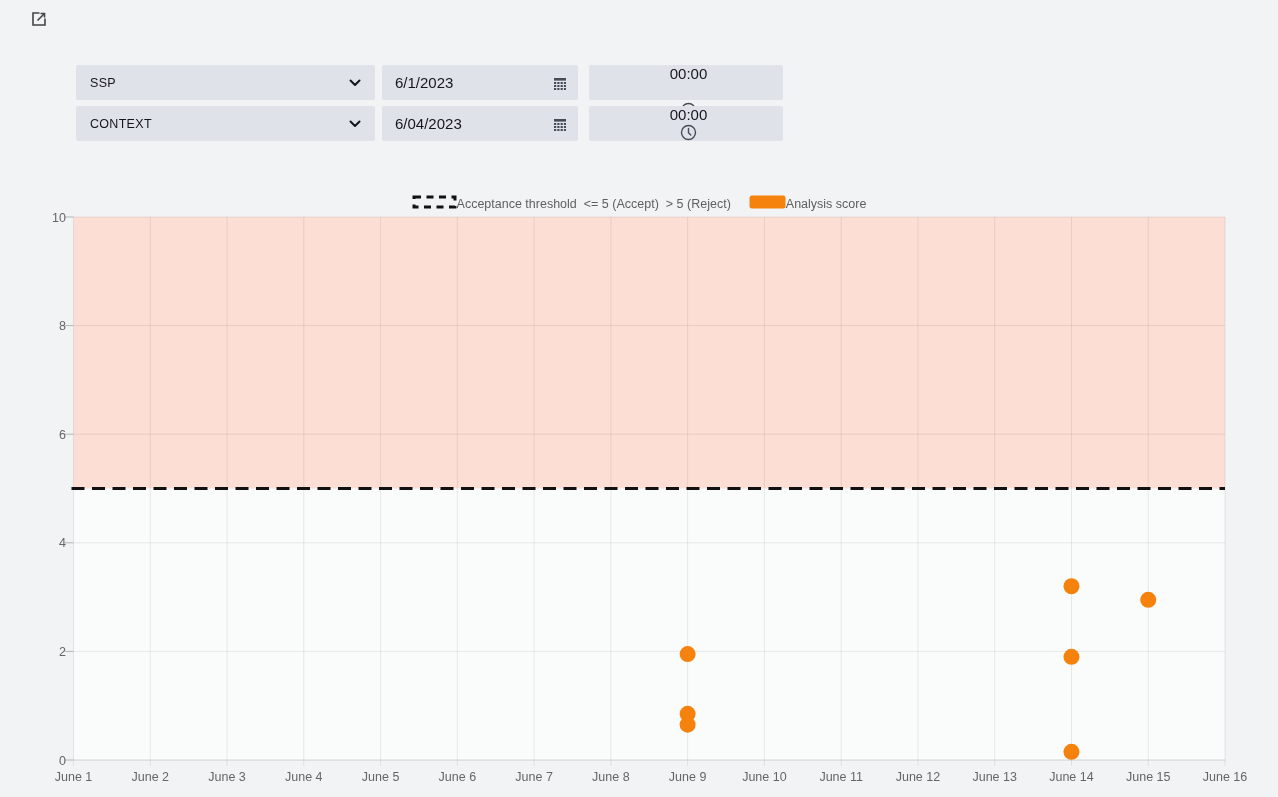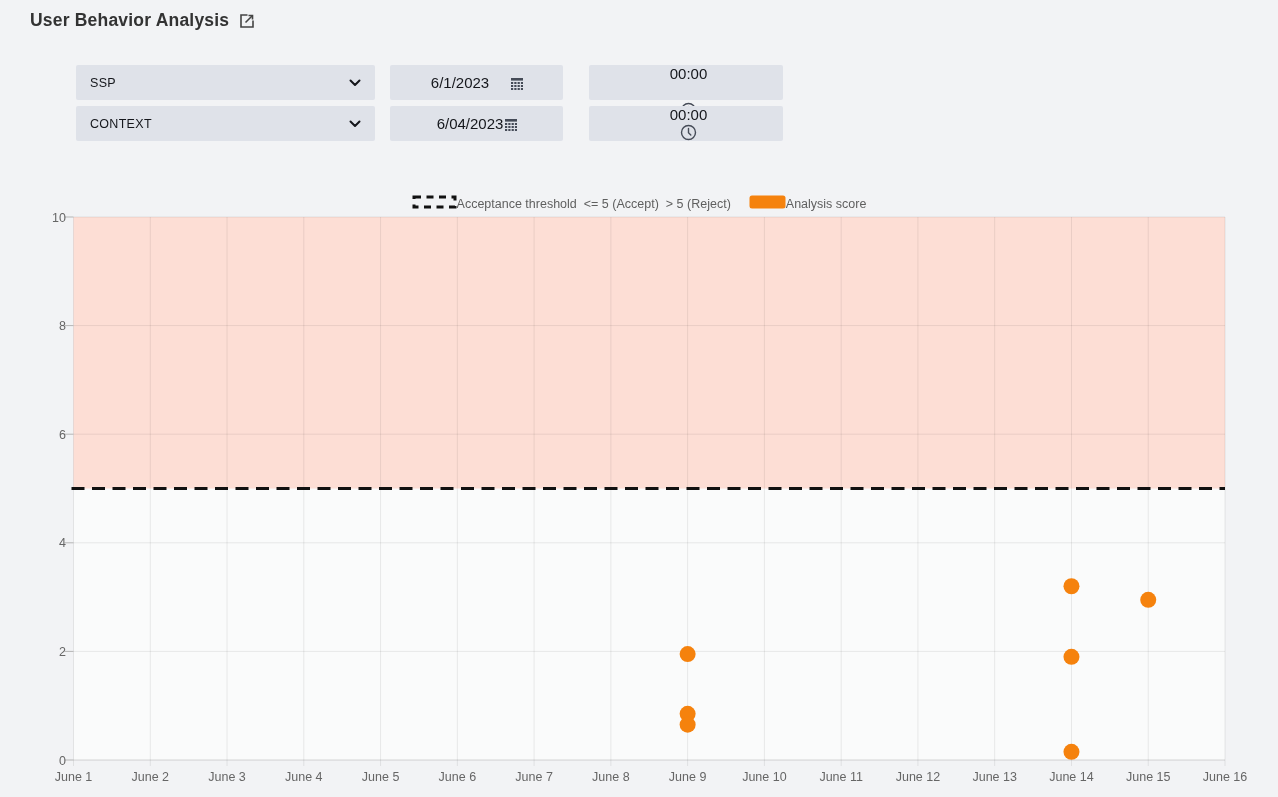--- a/index.html
+++ b/index.html
@@ -18,41 +18,40 @@
   }
   .open-new-icon svg{display:block;}
   
   .ctl{
     position:absolute;height:35px;background:#dfe2e9;border-radius:2px;
     display:flex;align-items:center;box-sizing:border-box;cursor:pointer;
   }
   .ctl .val{color:#15171c;}
   .select-ctl{left:76px;width:299px;padding:0 14px;justify-content:space-between;}
   .select-ctl .val{font-size:12.5px;letter-spacing:.3px;}
-  .date-ctl{left:390px;width:173px;padding:0 10px 0 13px;justify-content:center;}
+  .date-ctl{left:382px;width:196px;padding:0 10px 0 13px;justify-content:space-between;}
   .date-ctl .val,.time-ctl .val{font-size:15px;}
   .time-ctl{left:589px;width:194px;padding:0 11px 0 16px;justify-content:space-between;flex-direction:column;}
   .row1{top:65px;gap:20px;} .row2{top:106px;}
   .ctl svg{display:block;flex:none;}
   
   .legend{
     position:absolute;left:0;top:195px;width:100%;
     display:flex;align-items:center;justify-content:center;
     font-size:12.5px;color:#5f5f5f;
   }
   .legend .sp{display:inline-block;width:7px;}
   .legend-swatch{margin-left:18px;}
   
   .chart-svg{position:absolute;left:0;top:0;}
 </style>
 </head>
 <body>
 
 <div class="page-header">
-  <h1 class="page-title">User Behavior Analysis</h1>
   <span class="open-new-icon">
     <svg width="18" height="18" viewBox="0 0 18 18">
       <path d="M15 8.5 V15 H3 V3 H9.5" fill="none" stroke="#444" stroke-width="1.6"></path>
       <path d="M7.5 10.5 L14.5 3.5" fill="none" stroke="#444" stroke-width="1.6"></path>
       <path d="M10.5 3.5 H14.5 V7.5" fill="none" stroke="#444" stroke-width="1.6"></path>
     </svg>
   </span>
 </div>
 
 <div class="ctl select-ctl row1">

